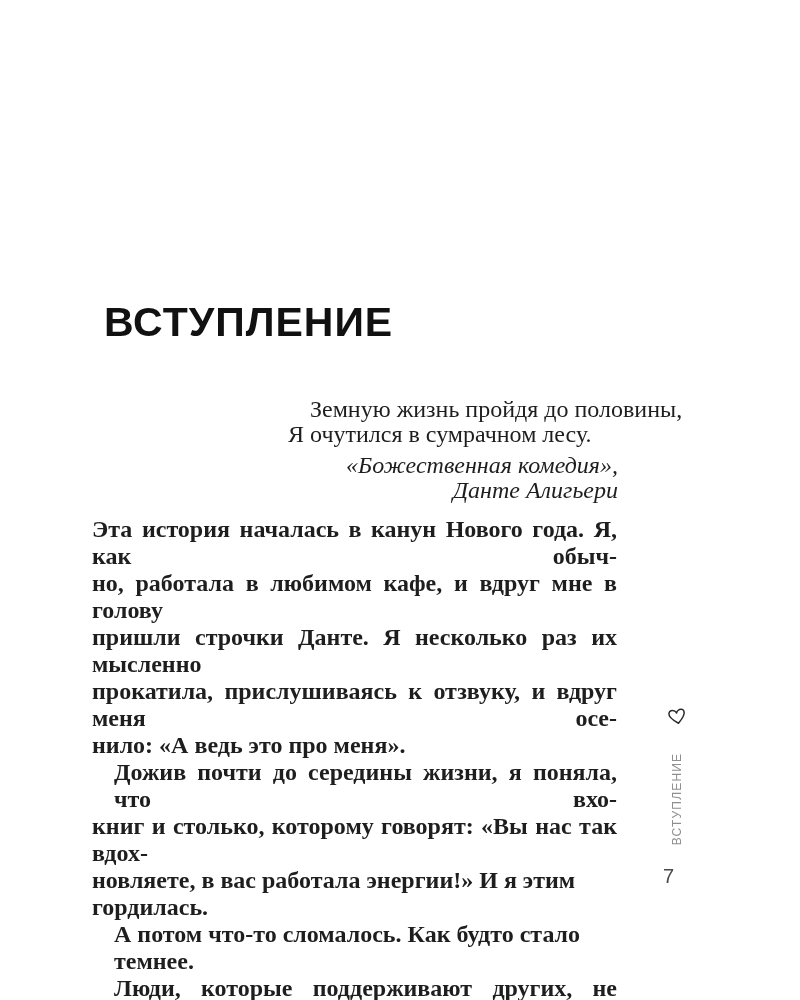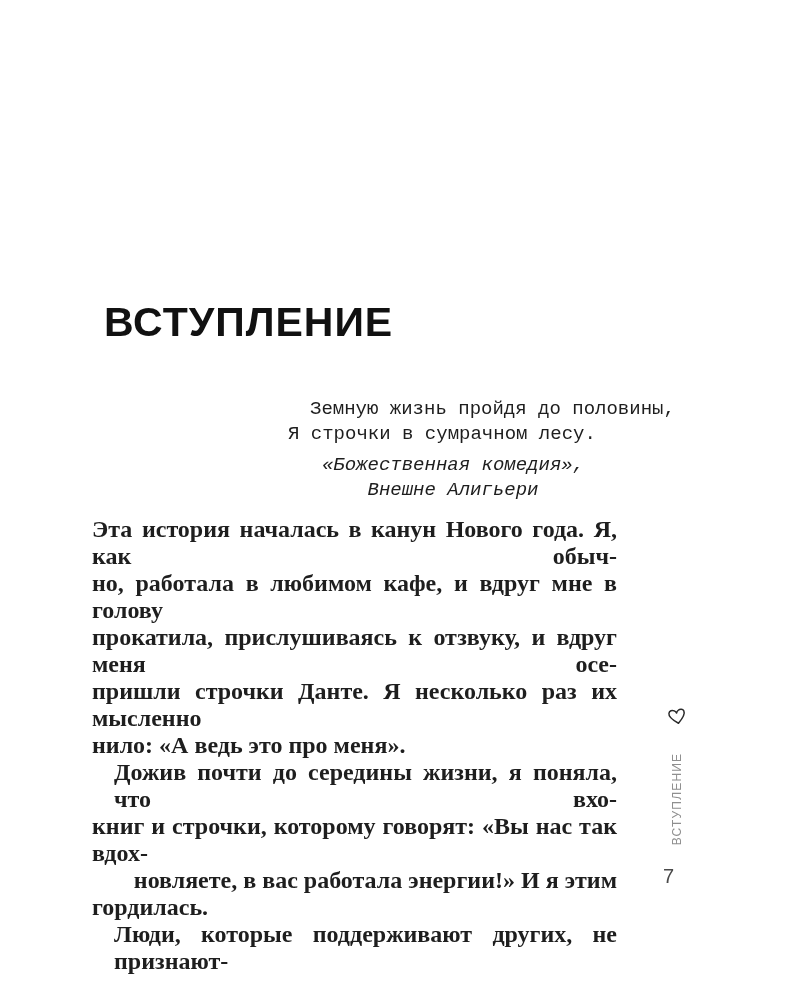--- a/index.html
+++ b/index.html
@@ -25,46 +25,45 @@
     line-height: 1;
     letter-spacing: 1px;
     color: var(--title, #111111);
     white-space: nowrap;
   }
   .epigraph {
     position: absolute;
     left: 288px;
     top: 376px;
     width: 330px;
-    font-size: 19px;
+    font-size: 24px;
     line-height: 25px;
-    font-family: Liberation Mono, monospace;
   }
   .epigraph .verse-line { white-space: nowrap; }
   .epigraph .verse-line.first { text-indent: 22px; }
   .epigraph .attribution {
     margin-top: 6px;
-    text-align: center;
+    text-align: right;
     font-style: italic;
   }
   .body-text {
     position: absolute;
     left: 92px;
     top: 495px;
     width: 525px;
     font-size: 24px;
     line-height: 27px;
     font-weight: bold;
   }
   .body-text .line {
     text-align: justify;
     text-align-last: justify;
   }
   .body-text .line.para-end {
-    text-align: right;
+    text-align: left;
     text-align-last: left;
   }
   .body-text .line.indent { margin-left: 22px; }
   .margin-rail { position: absolute; }
   .heart-wrap {
     position: absolute;
     left: 665px;
     top: 683px;
     width: 24px;
     height: 24px;
@@ -94,42 +93,45 @@
 </head>
 <body>
 
 <div class="page">
 
   <h1 class="chapter-title">ВСТУПЛЕНИЕ</h1>
 
   <div class="epigraph">
     <div id="verse-container">
         <div class="verse-line first">Земную жизнь пройдя до половины,</div>
-        <div class="verse-line">Я строчки в сумрачном лесу.</div>
+        <div class="verse-line">Я очутился в сумрачном лесу.</div>
       </div>
     <div class="attribution" id="attribution-container">
         <div class="attribution-line">«Божественная комедия»,</div>
-        <div class="attribution-line">Внешне Алигьери</div>
+        <div class="attribution-line">Данте Алигьери</div>
       </div>
   </div>
 
   <div class="body-text" id="body-container">
       <div class="paragraph">
         <div class="line">Эта история началась в канун Нового года. Я, как обыч-</div>
         <div class="line">но, работала в любимом кафе, и вдруг мне в голову</div>
+        <div class="line">пришли строчки Данте. Я несколько раз их мысленно</div>
         <div class="line">прокатила, прислушиваясь к отзвуку, и вдруг меня осе-</div>
-        <div class="line">пришли строчки Данте. Я несколько раз их мысленно</div>
         <div class="line para-end">нило: «А ведь это про меня».</div>
       </div>
       <div class="paragraph">
         <div class="line indent">Дожив почти до середины жизни, я поняла, что вхо-</div>
       </div>
       <div class="paragraph">
-        <div class="line">книг и строчки, которому говорят: «Вы нас так вдох-</div>
+        <div class="line">книг и столько, которому говорят: «Вы нас так вдох-</div>
         <div class="line para-end">новляете, в вас работала энергии!» И я этим гордилась.</div>
+      </div>
+      <div class="paragraph">
+        <div class="line indent para-end">А потом что-то сломалось. Как будто стало темнее.</div>
       </div>
       <div class="paragraph">
         <div class="line indent">Люди, которые поддерживают других, не признают-</div>
       </div>
     </div>
 
   <div class="margin-rail">
     <div class="heart-wrap">
       <svg width="24" height="24" viewBox="0 0 24 24" aria-hidden="true">
         <path d="M12.2 19.4 C 6.4 14.7 3.5 11.1 4.5 8.0 C 5.3 5.7 8.2 5.0 10.2 6.5 C 11.1 7.2 11.8 8.1 12.1 9.0 C 12.5 8.0 13.2 7.2 14.2 6.6 C 16.2 5.3 18.9 5.9 19.6 8.1 C 20.6 11.2 17.5 14.9 12.2 19.4 Z" fill="none" stroke="#2b2b2b" stroke-width="1.5" stroke-linejoin="round"></path>

